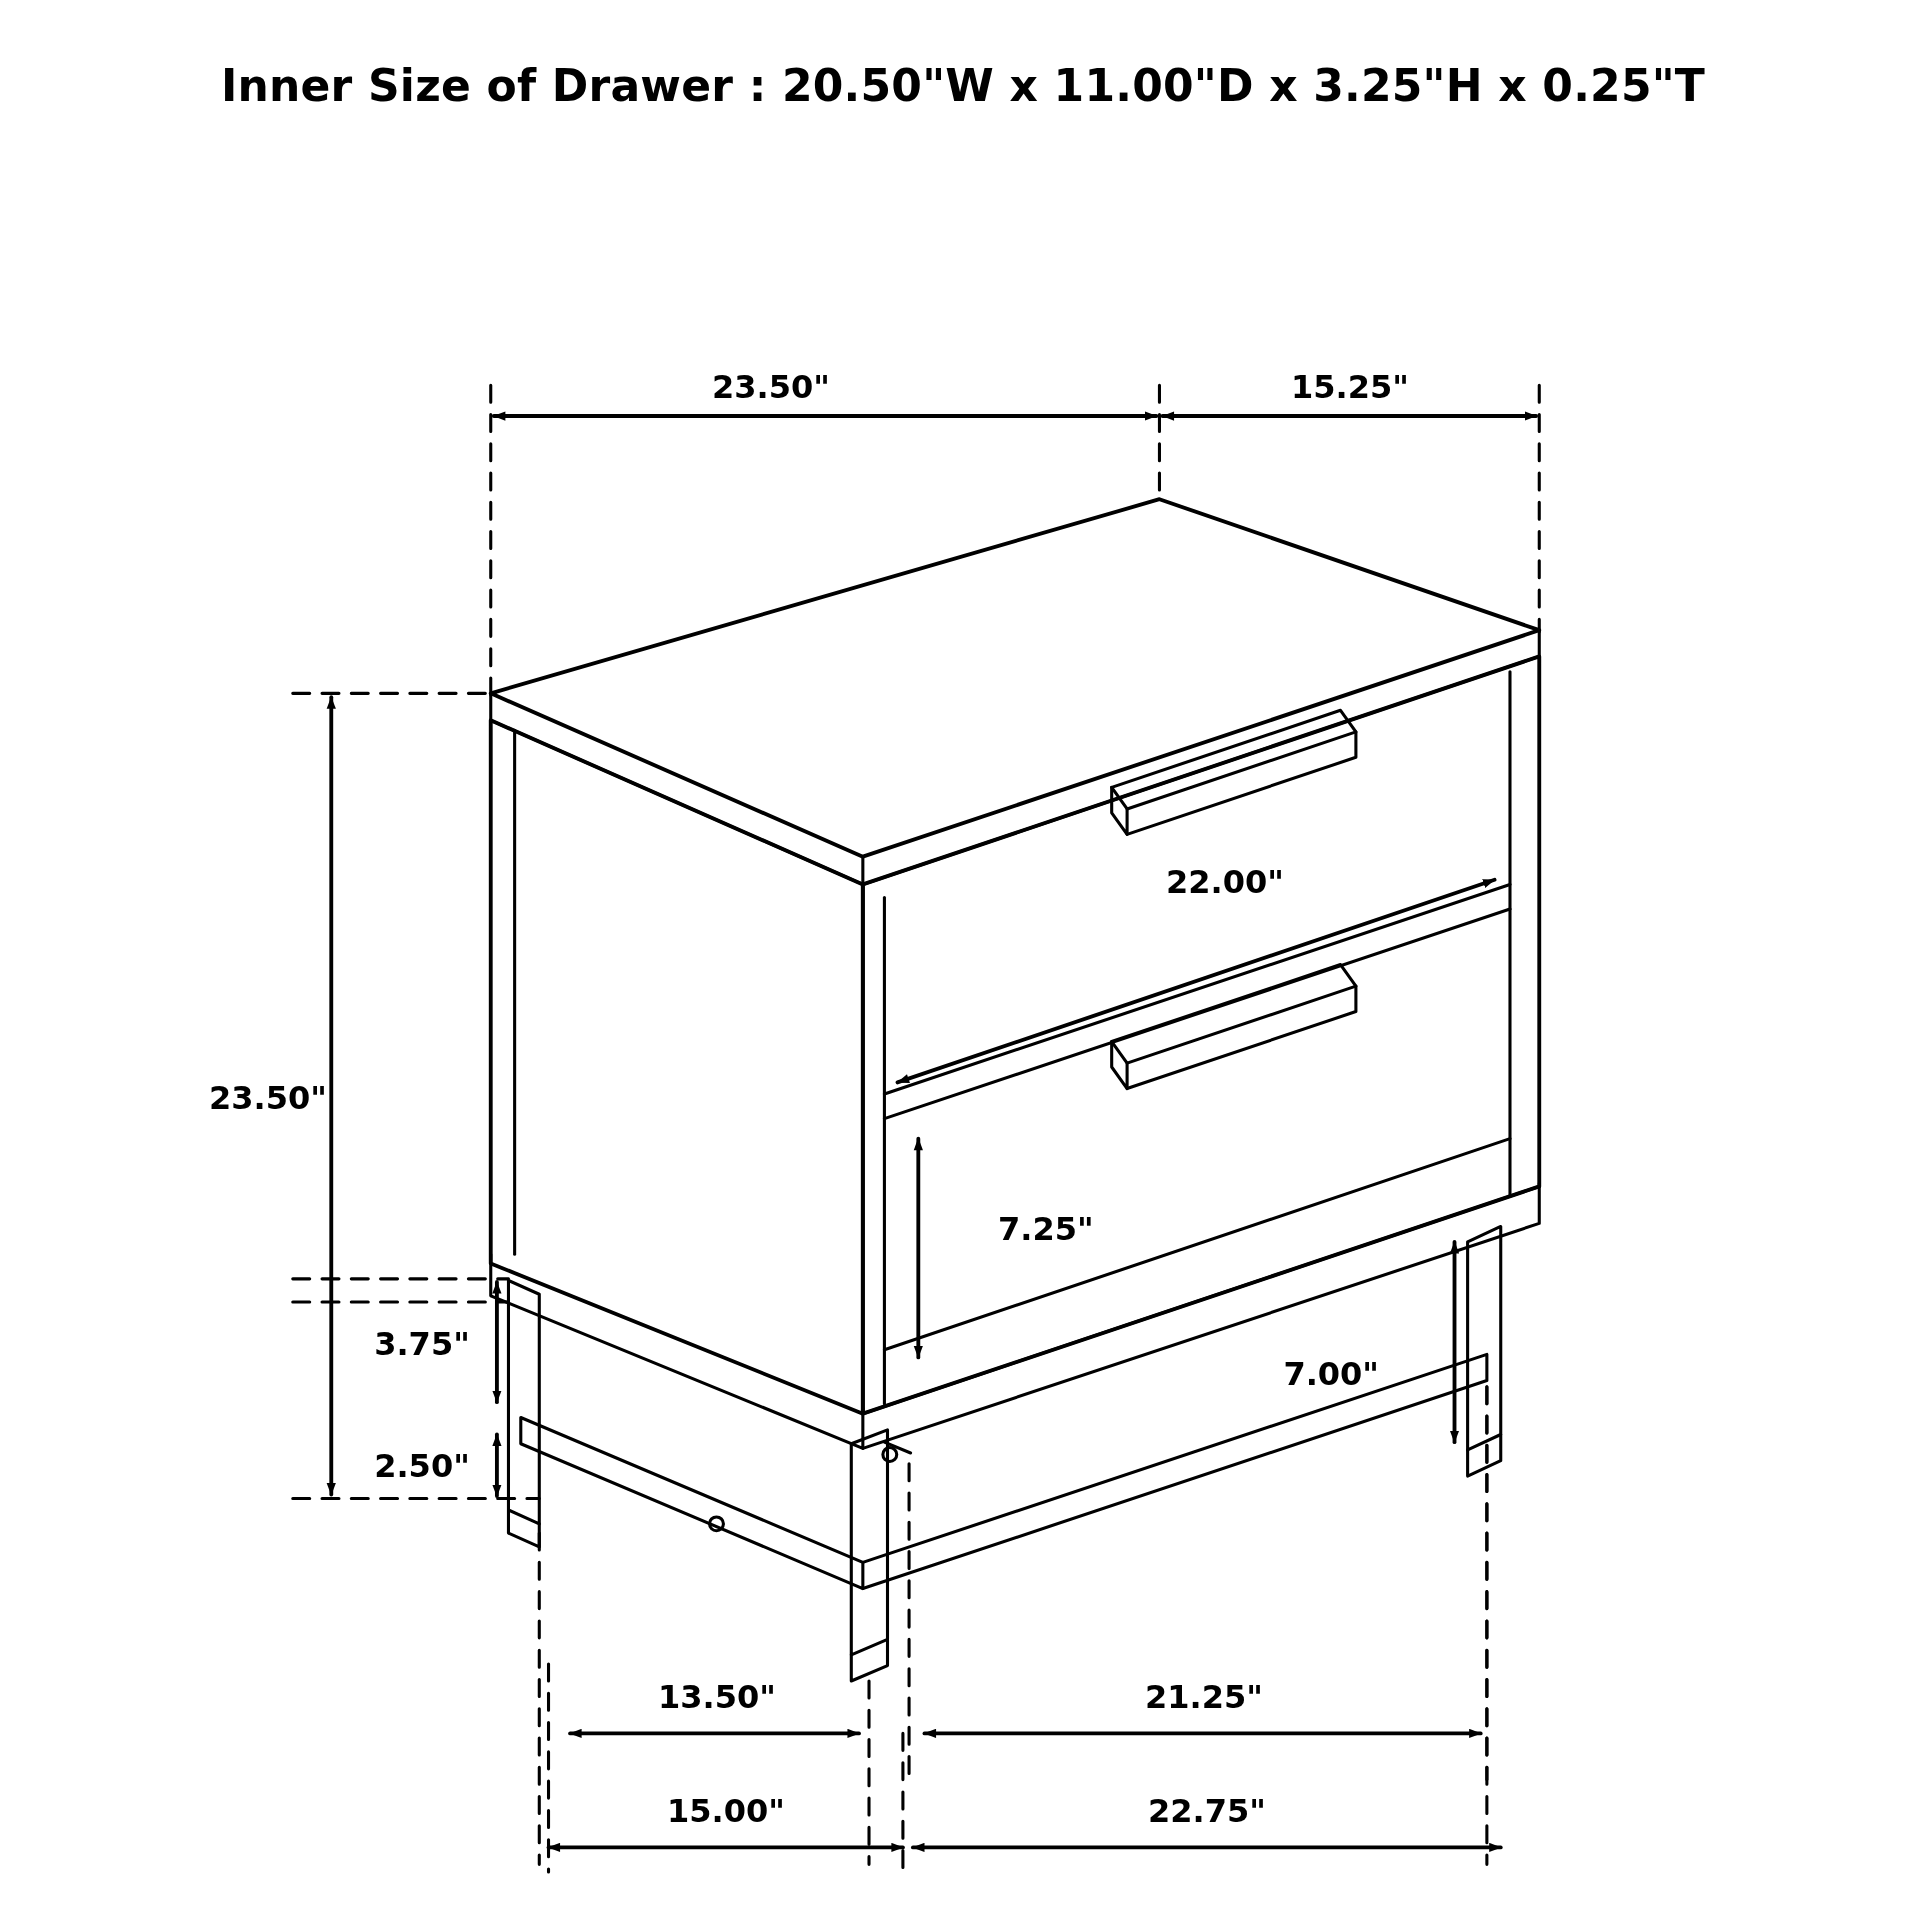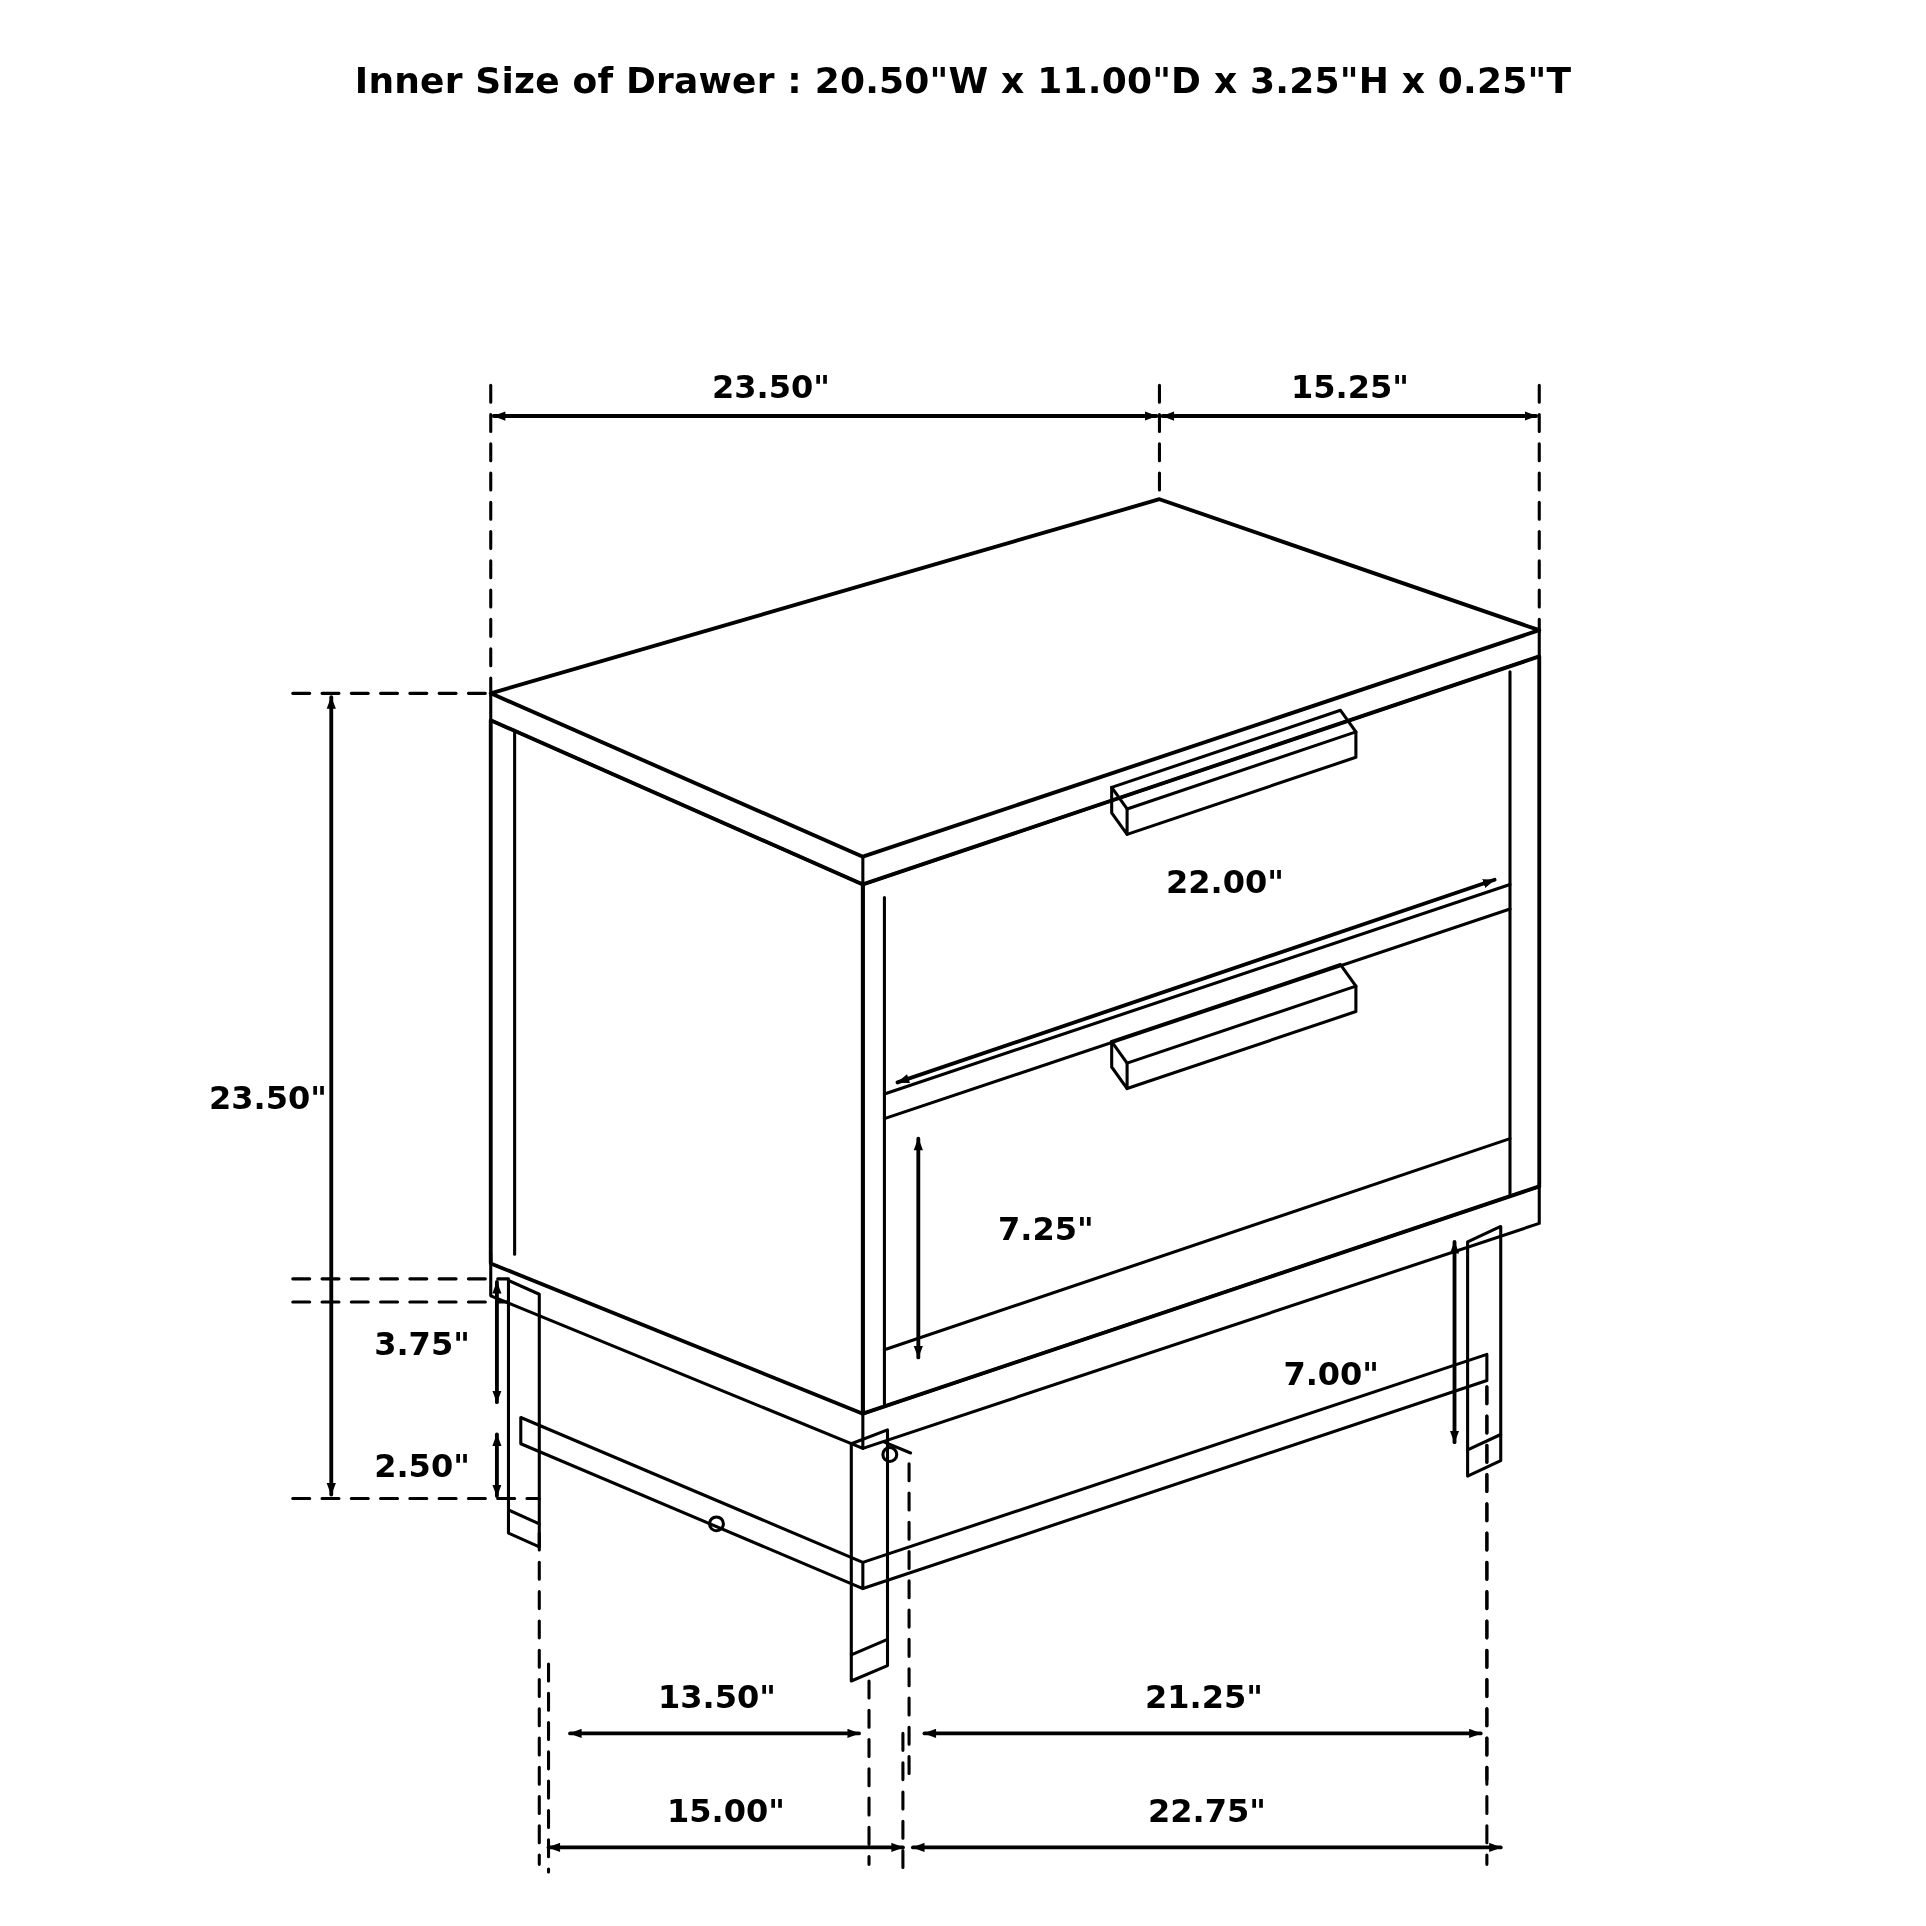--- a/index.html
+++ b/index.html
@@ -18,21 +18,21 @@
     width: 1926px;
     height: 1926px;
     background: #ffffff;
   }
   #title {
     position: absolute;
     top: 60px;
     left: 0;
     width: 1926px;
     text-align: center;
-    font-size: 36px;
+    font-size: 44px;
     font-weight: bold;
     color: #000000;
     letter-spacing: 0.2px;
   }
   svg#drawing {
     position: absolute;
     top: 0;
     left: 0;
     width: 1926px;
     height: 1926px;

